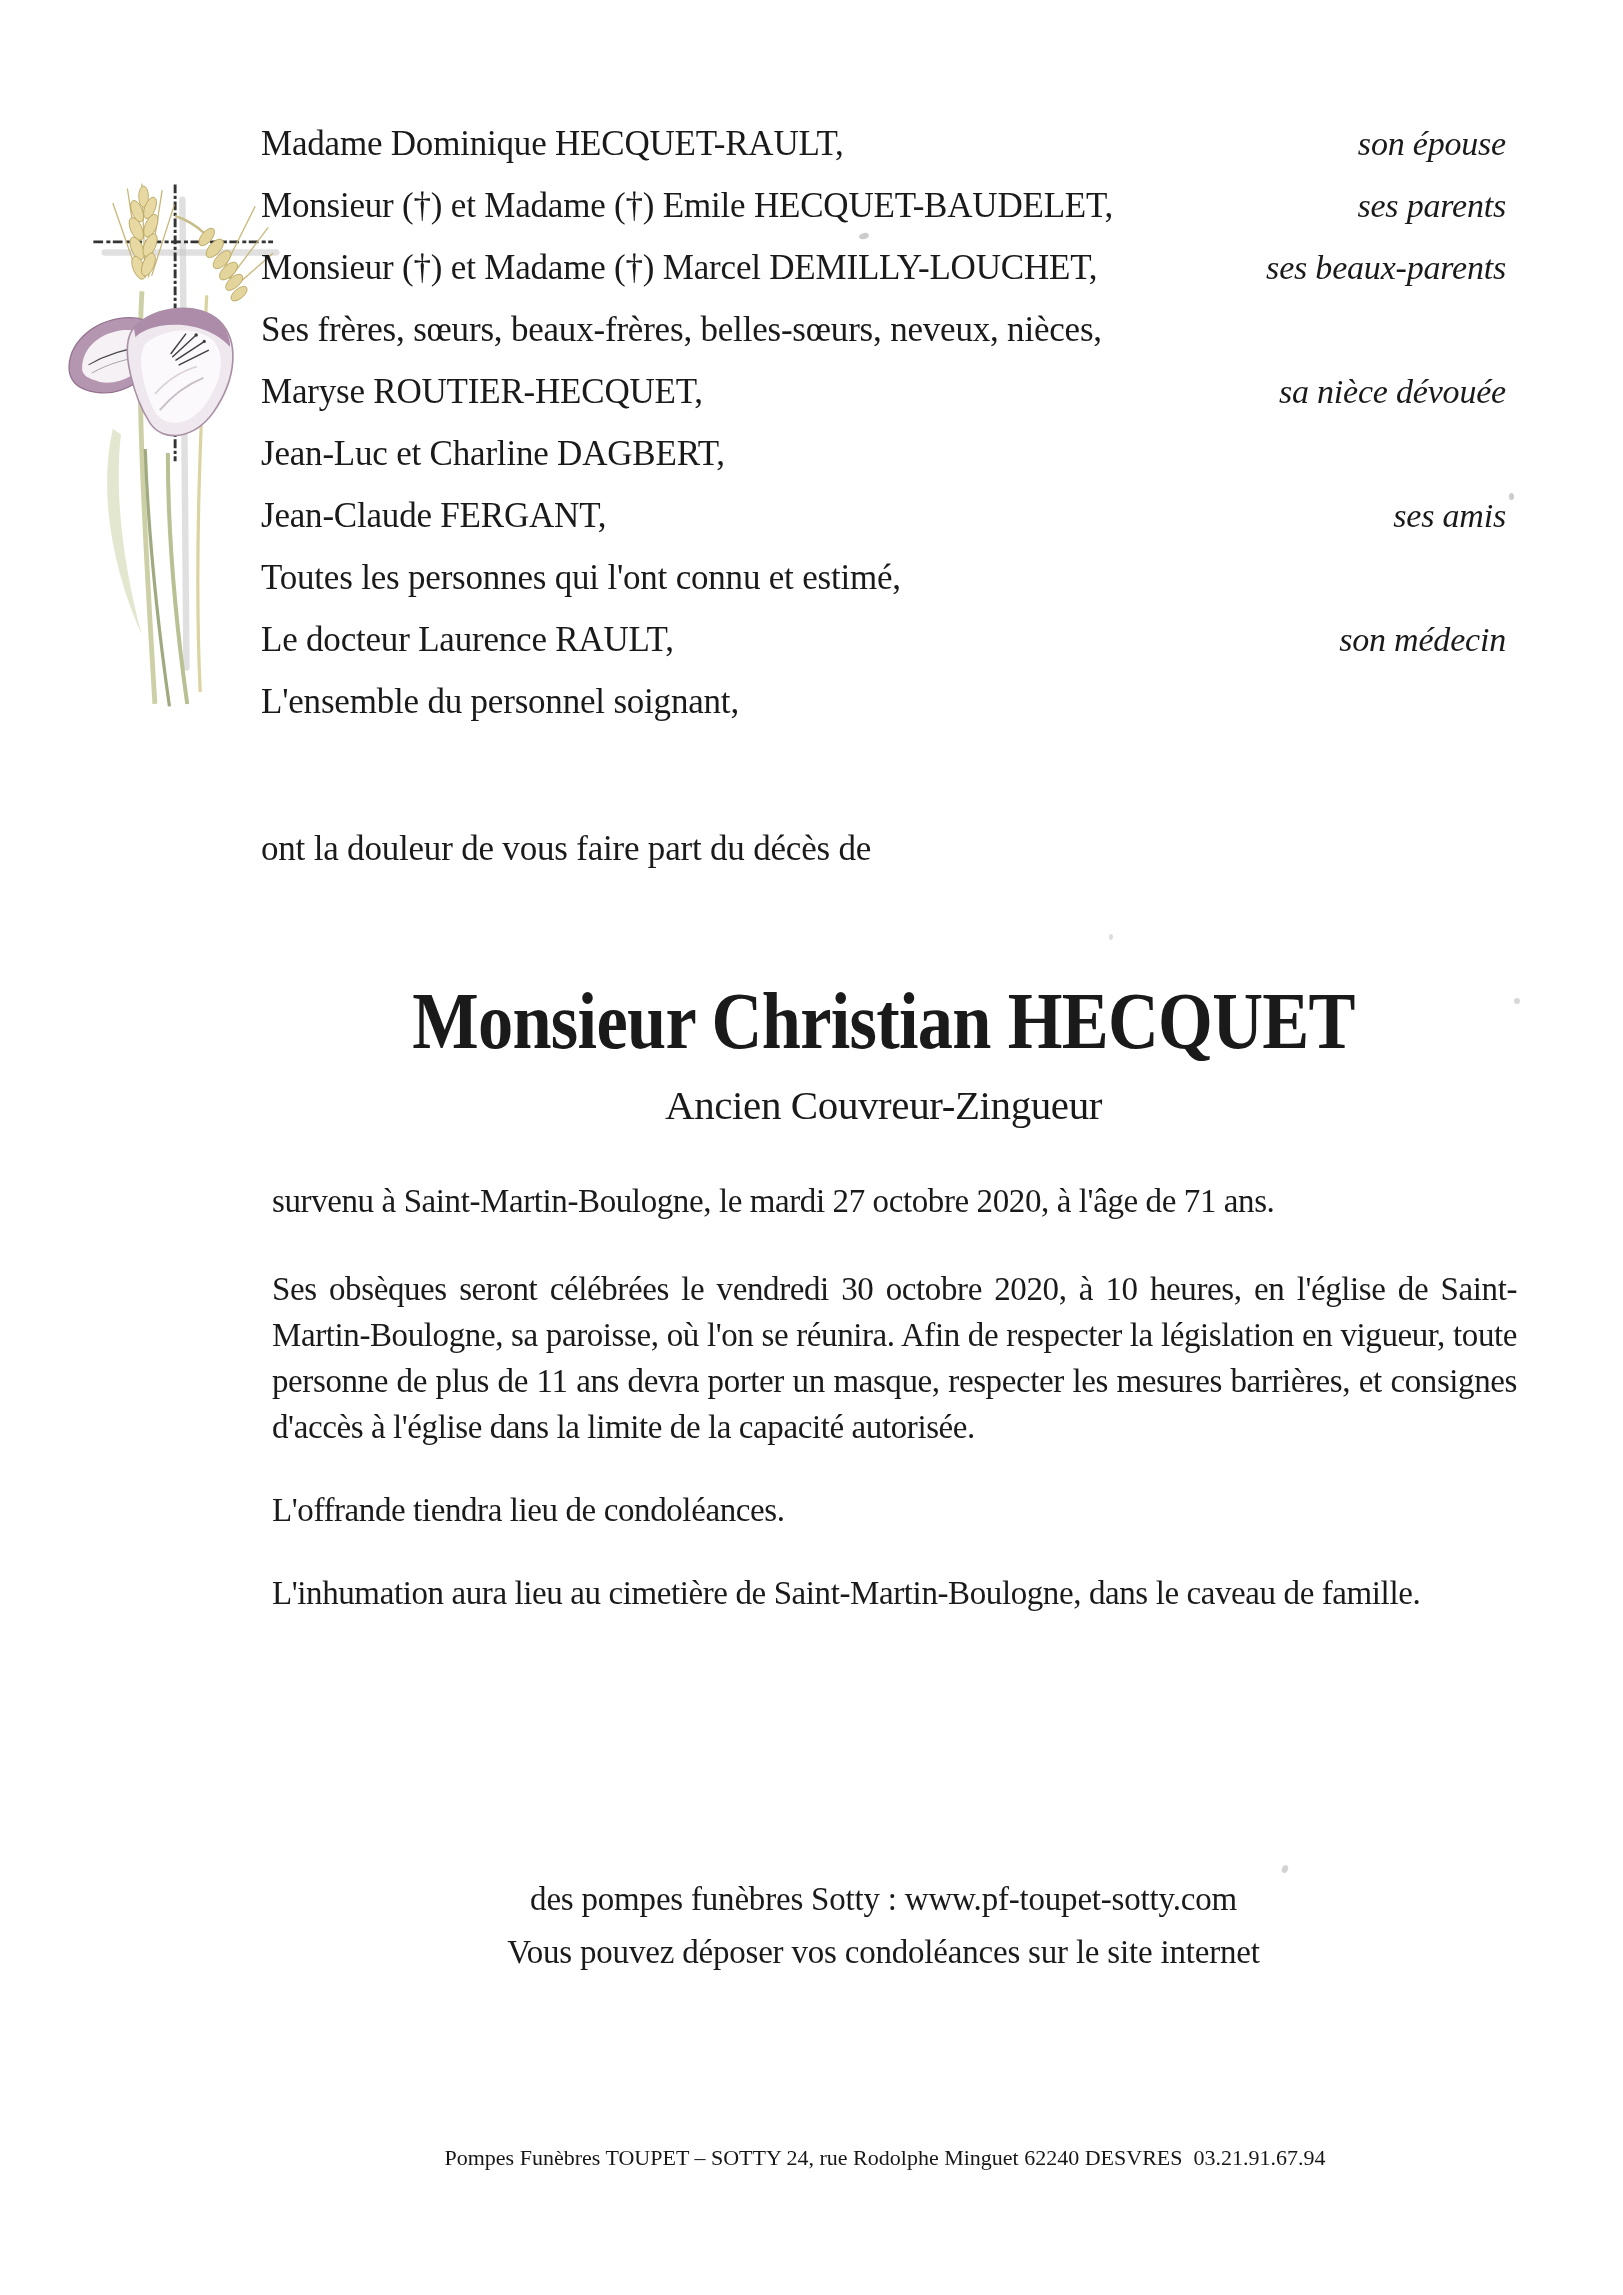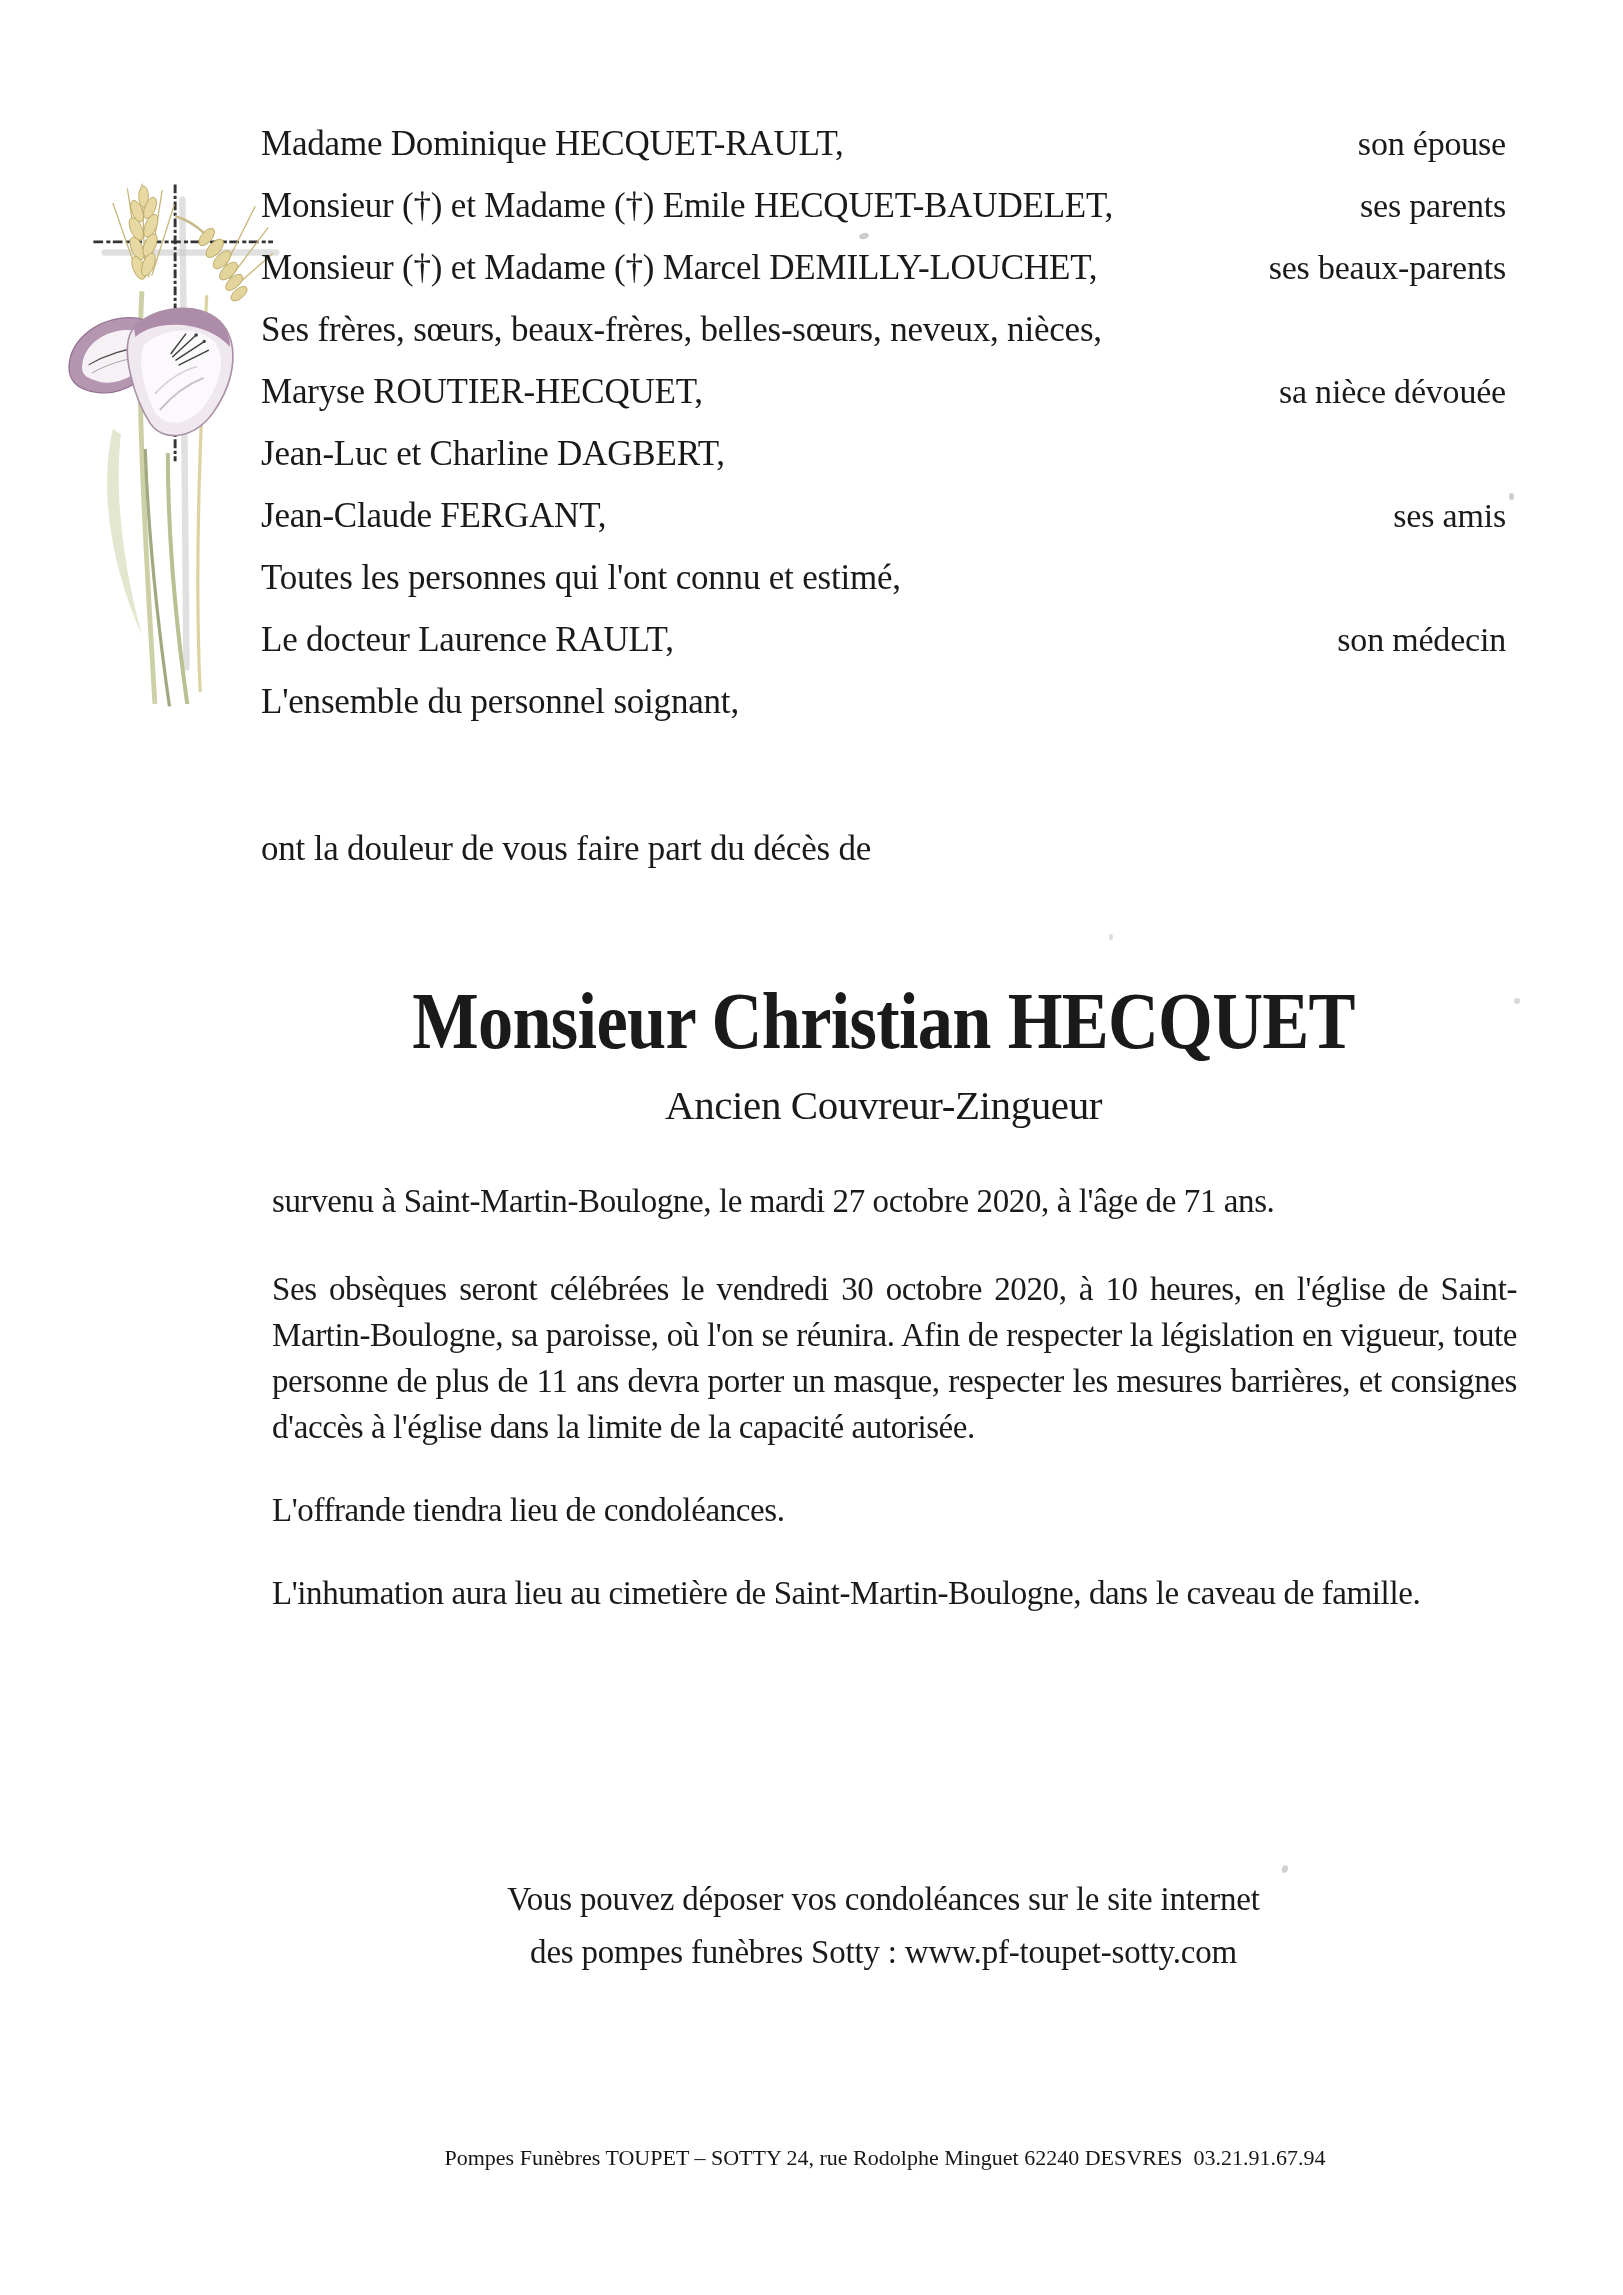--- a/index.html
+++ b/index.html
@@ -15,21 +15,21 @@
   }
   
   .illustration{position:absolute;left:64px;top:182px;width:219px;height:526px;}
   
   .mourners{position:absolute;left:261px;top:124px;width:1245px;}
   .mourner-row{
     display:flex;justify-content:space-between;align-items:baseline;
     height:62px;font-size:35px;letter-spacing:-0.2px;white-space:nowrap;
   }
   .mourner-name{}
-  .mourner-relation{font-size:34px;}
+  .mourner-relation{font-style:italic;font-size:34px;}
   
   .announcement{position:absolute;left:261px;top:829px;font-size:35px;letter-spacing:-0.2px;}
   
   .deceased{position:absolute;left:261px;top:979px;width:1245px;text-align:center;}
   .deceased-name{
     font-size:80px;font-weight:bold;line-height:1.05;
     transform:scaleX(0.88);transform-origin:50% 50%;
     letter-spacing:-0.8px;white-space:nowrap;
   }
   .deceased-occupation{font-size:41px;margin-top:17.5px;letter-spacing:-0.4px;}
@@ -189,22 +189,22 @@
     <div class="deceased-name">Monsieur Christian HECQUET</div>
     <div class="deceased-occupation">Ancien Couvreur-Zingueur</div>
   </div>
 
   <div class="para para-1">survenu à Saint-Martin-Boulogne, le mardi 27 octobre 2020, à l'âge de 71 ans.</div>
   <div class="para para-2">Ses obsèques seront célébrées le vendredi 30 octobre 2020, à 10 heures, en l'église de Saint-Martin-Boulogne, sa paroisse, où l'on se réunira. Afin de respecter la législation en vigueur, toute personne de plus de 11 ans devra porter un masque, respecter les mesures barrières, et consignes d'accès à l'église dans la limite de la capacité autorisée.</div>
   <div class="para para-3">L'offrande tiendra lieu de condoléances.</div>
   <div class="para para-4">L'inhumation aura lieu au cimetière de Saint-Martin-Boulogne, dans le caveau de famille.</div>
 
   <div class="condolences">
+    <div>des pompes funèbres Sotty : www.pf-toupet-sotty.com</div>
     <div>Vous pouvez déposer vos condoléances sur le site internet</div>
-    <div>des pompes funèbres Sotty : www.pf-toupet-sotty.com</div>
   </div>
 
   <div class="footer">
     <div>Pompes Funèbres TOUPET – SOTTY 24, rue Rodolphe Minguet 62240 DESVRES  03.21.91.67.94</div>
     
     
   </div>
 
   <div class="speck speck-1"></div>
   <div class="speck speck-2"></div>

